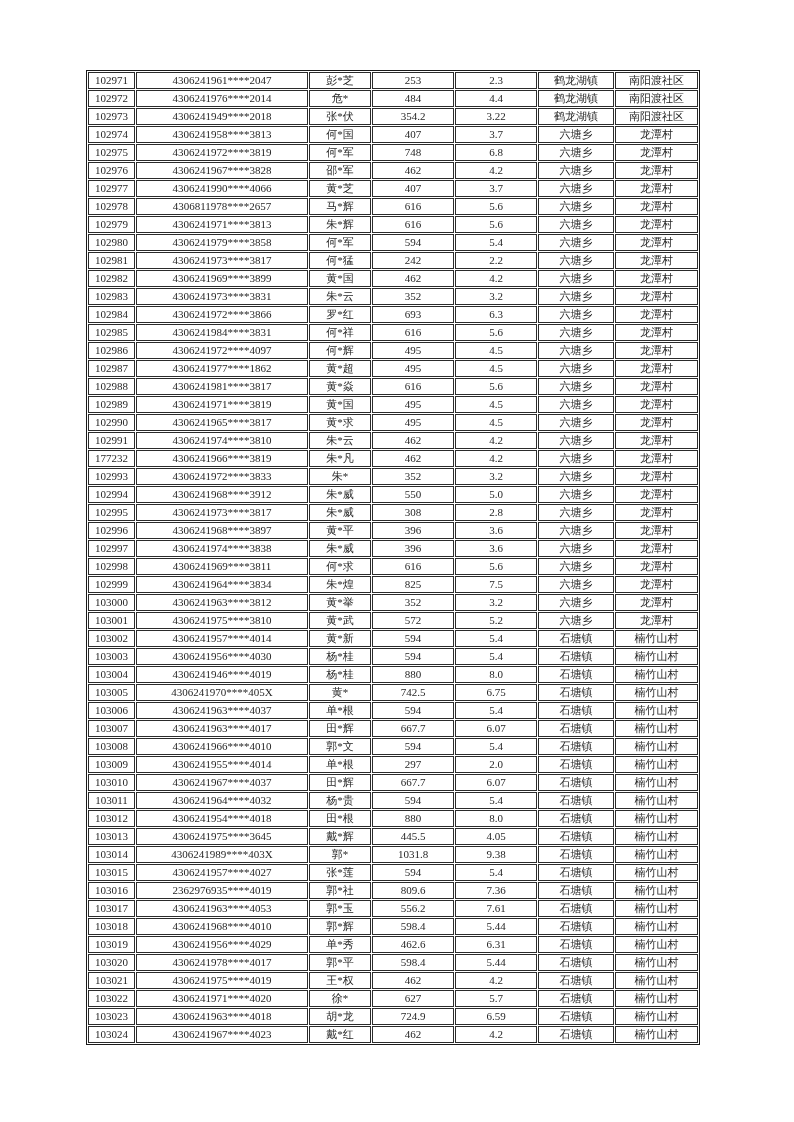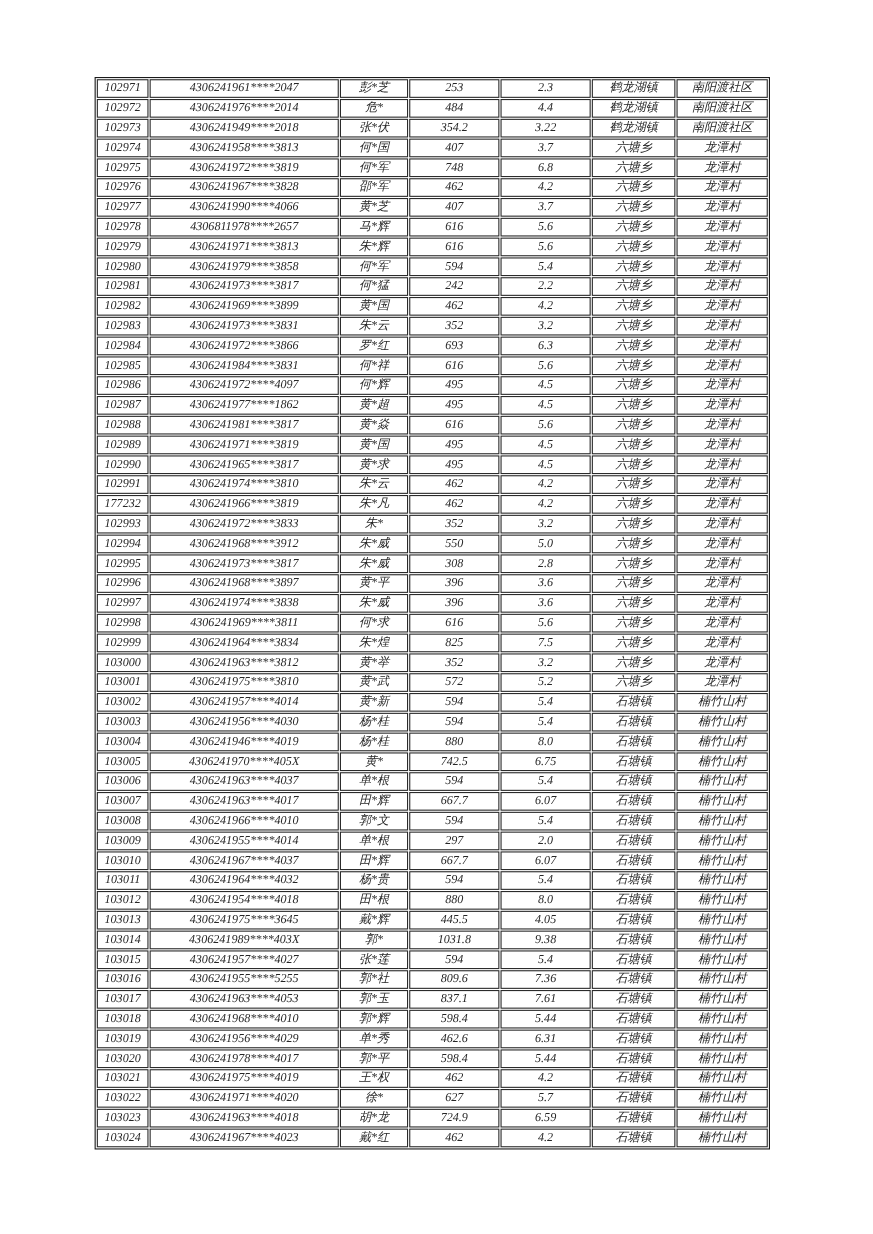--- a/index.html
+++ b/index.html
@@ -23,21 +23,20 @@
   }
   table.data-table {
     position: absolute;
     left: 86px;
     top: 70px;
     border-collapse: separate;
     border-spacing: 1px;
     table-layout: fixed;
     border: 1px solid #1a1a1a;
     background: #ffffff;
-    font-style: italic;
   }
   table.data-table td {
     border: 1px solid #2b2b2b;
     height: 15px;
     line-height: 15px;
     padding: 0;
     text-align: center;
     vertical-align: middle;
     font-size: 11px;
     color: #262626;
@@ -469,32 +468,32 @@
           <td>103015</td>
           <td>4306241957****4027</td>
           <td>张*莲</td>
           <td>594</td>
           <td>5.4</td>
           <td>石塘镇</td>
           <td>楠竹山村</td>
         </tr>
         <tr>
           <td>103016</td>
-          <td>4306241955****5255</td>
+          <td>2362976935****4019</td>
           <td>郭*社</td>
           <td>809.6</td>
           <td>7.36</td>
           <td>石塘镇</td>
           <td>楠竹山村</td>
         </tr>
         <tr>
           <td>103017</td>
           <td>4306241963****4053</td>
           <td>郭*玉</td>
-          <td>837.1</td>
+          <td>556.2</td>
           <td>7.61</td>
           <td>石塘镇</td>
           <td>楠竹山村</td>
         </tr>
         <tr>
           <td>103018</td>
           <td>4306241968****4010</td>
           <td>郭*辉</td>
           <td>598.4</td>
           <td>5.44</td>

